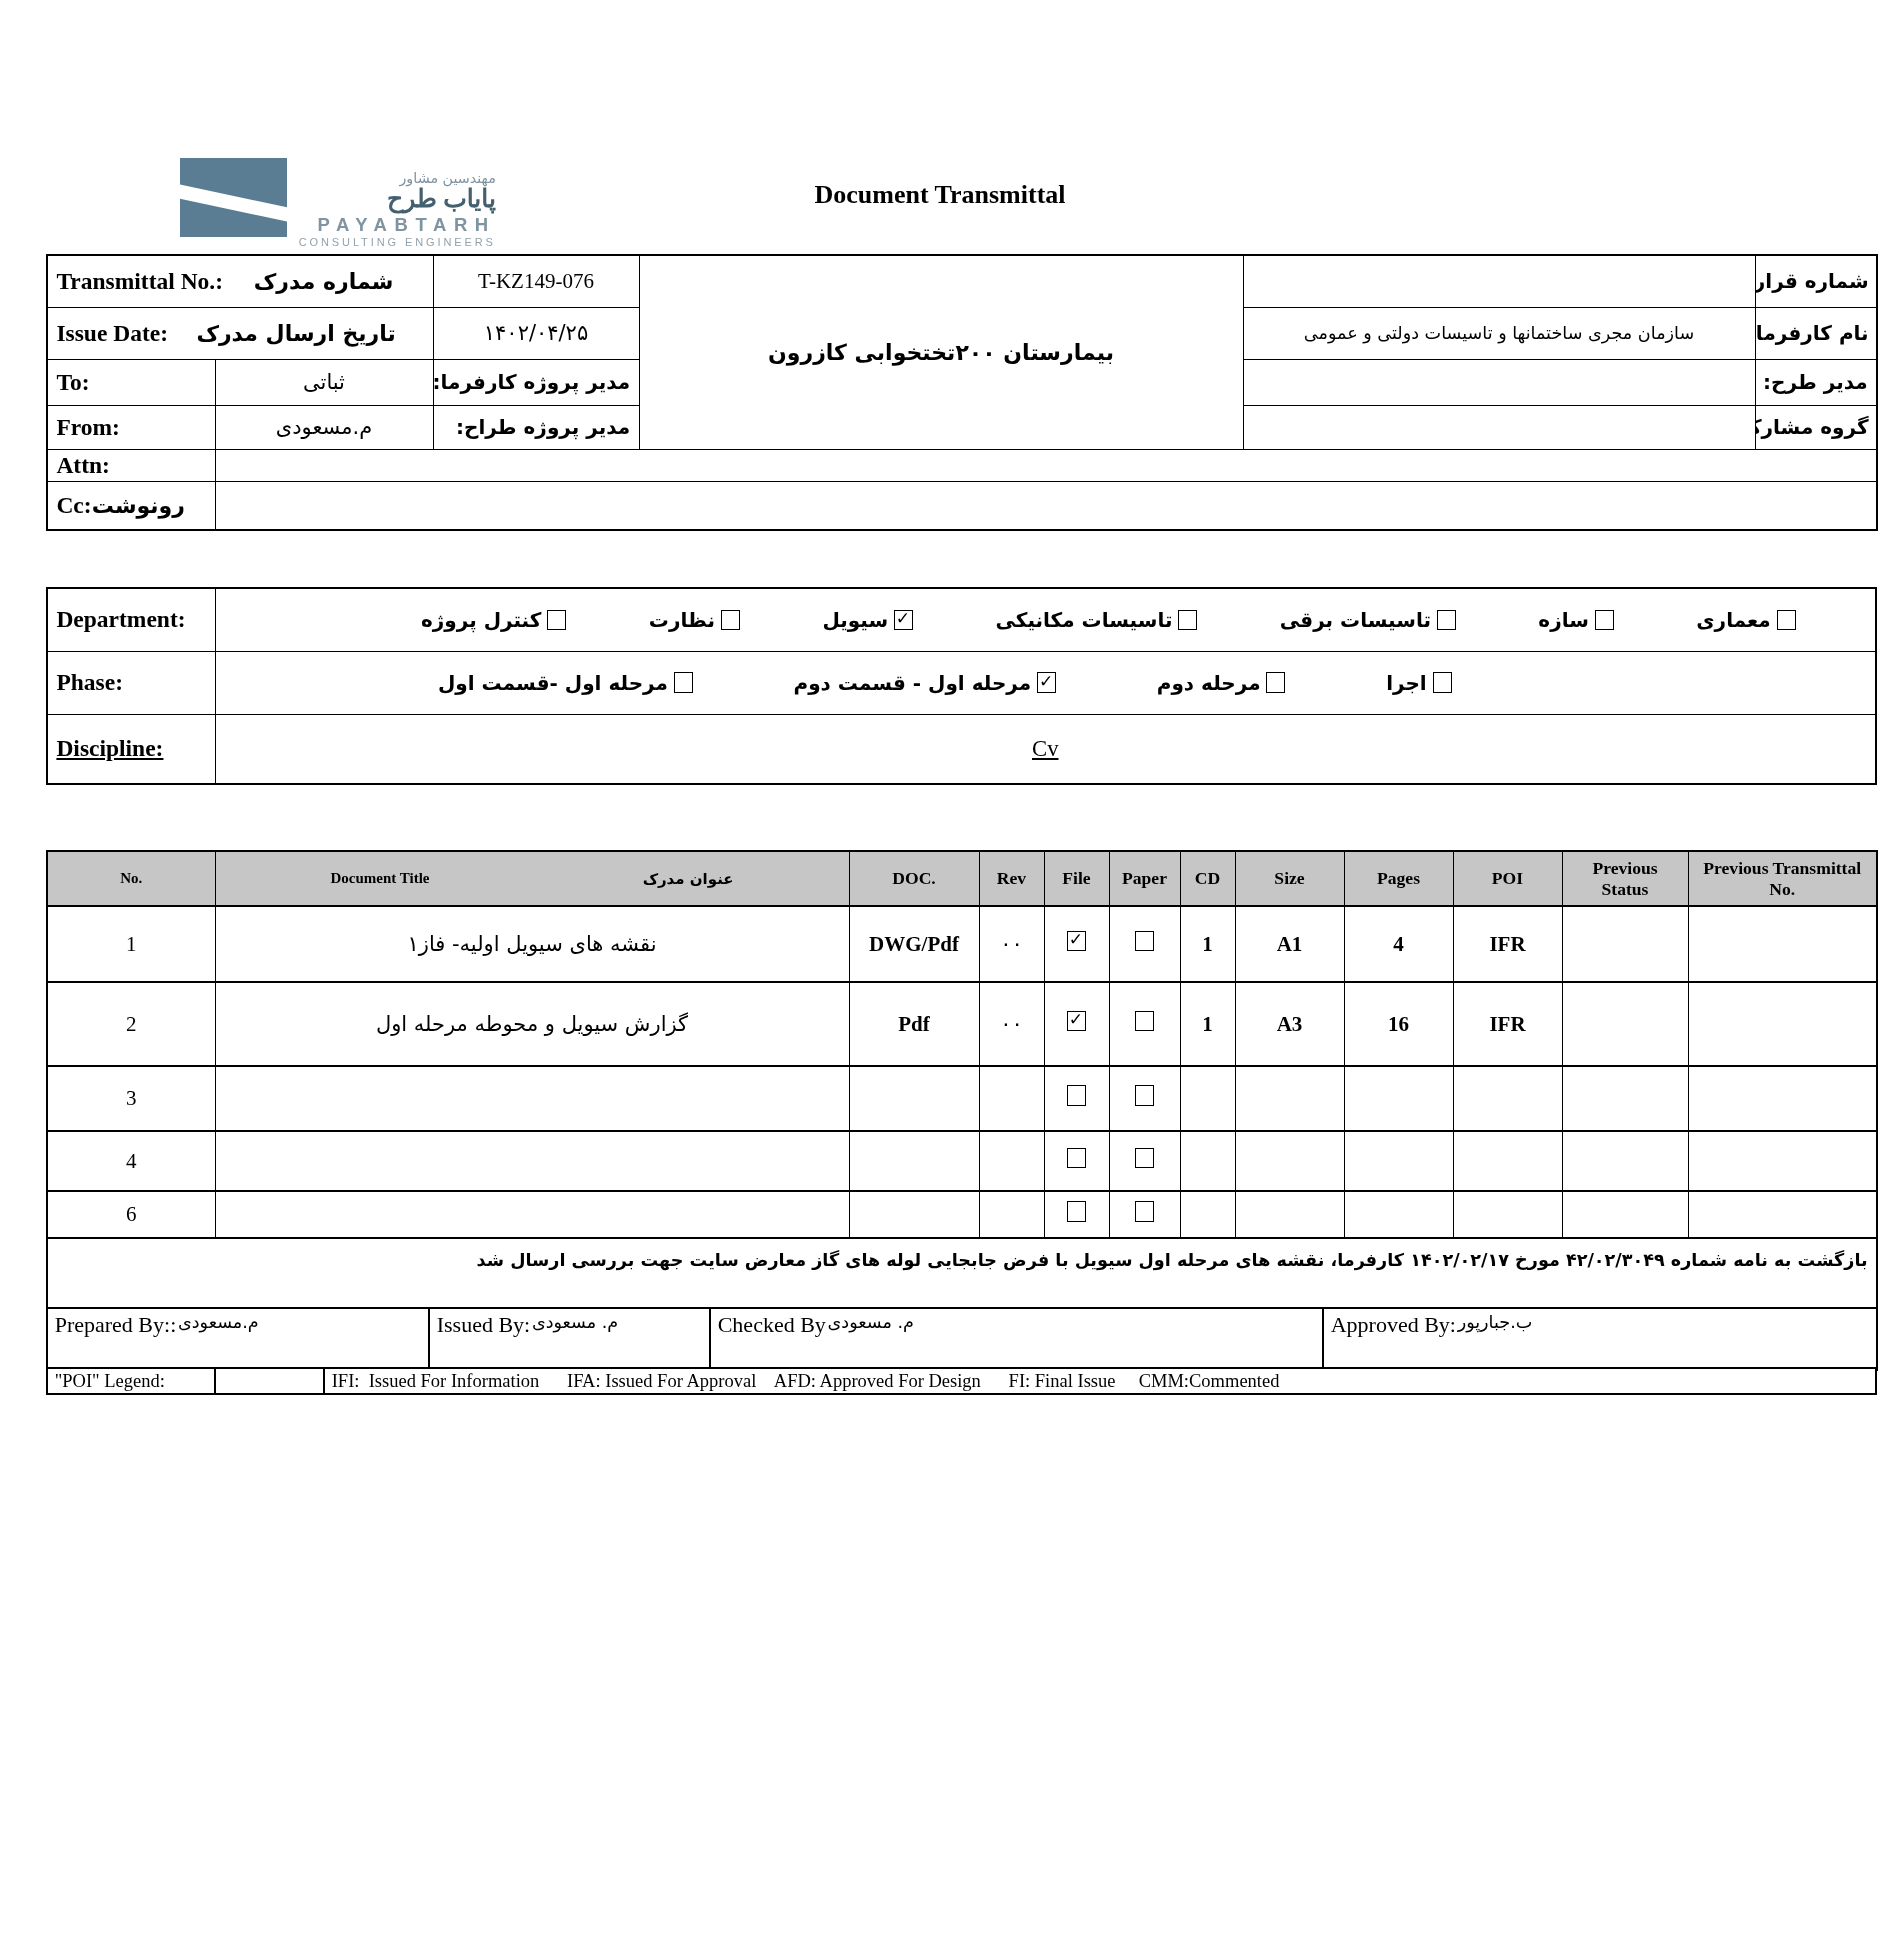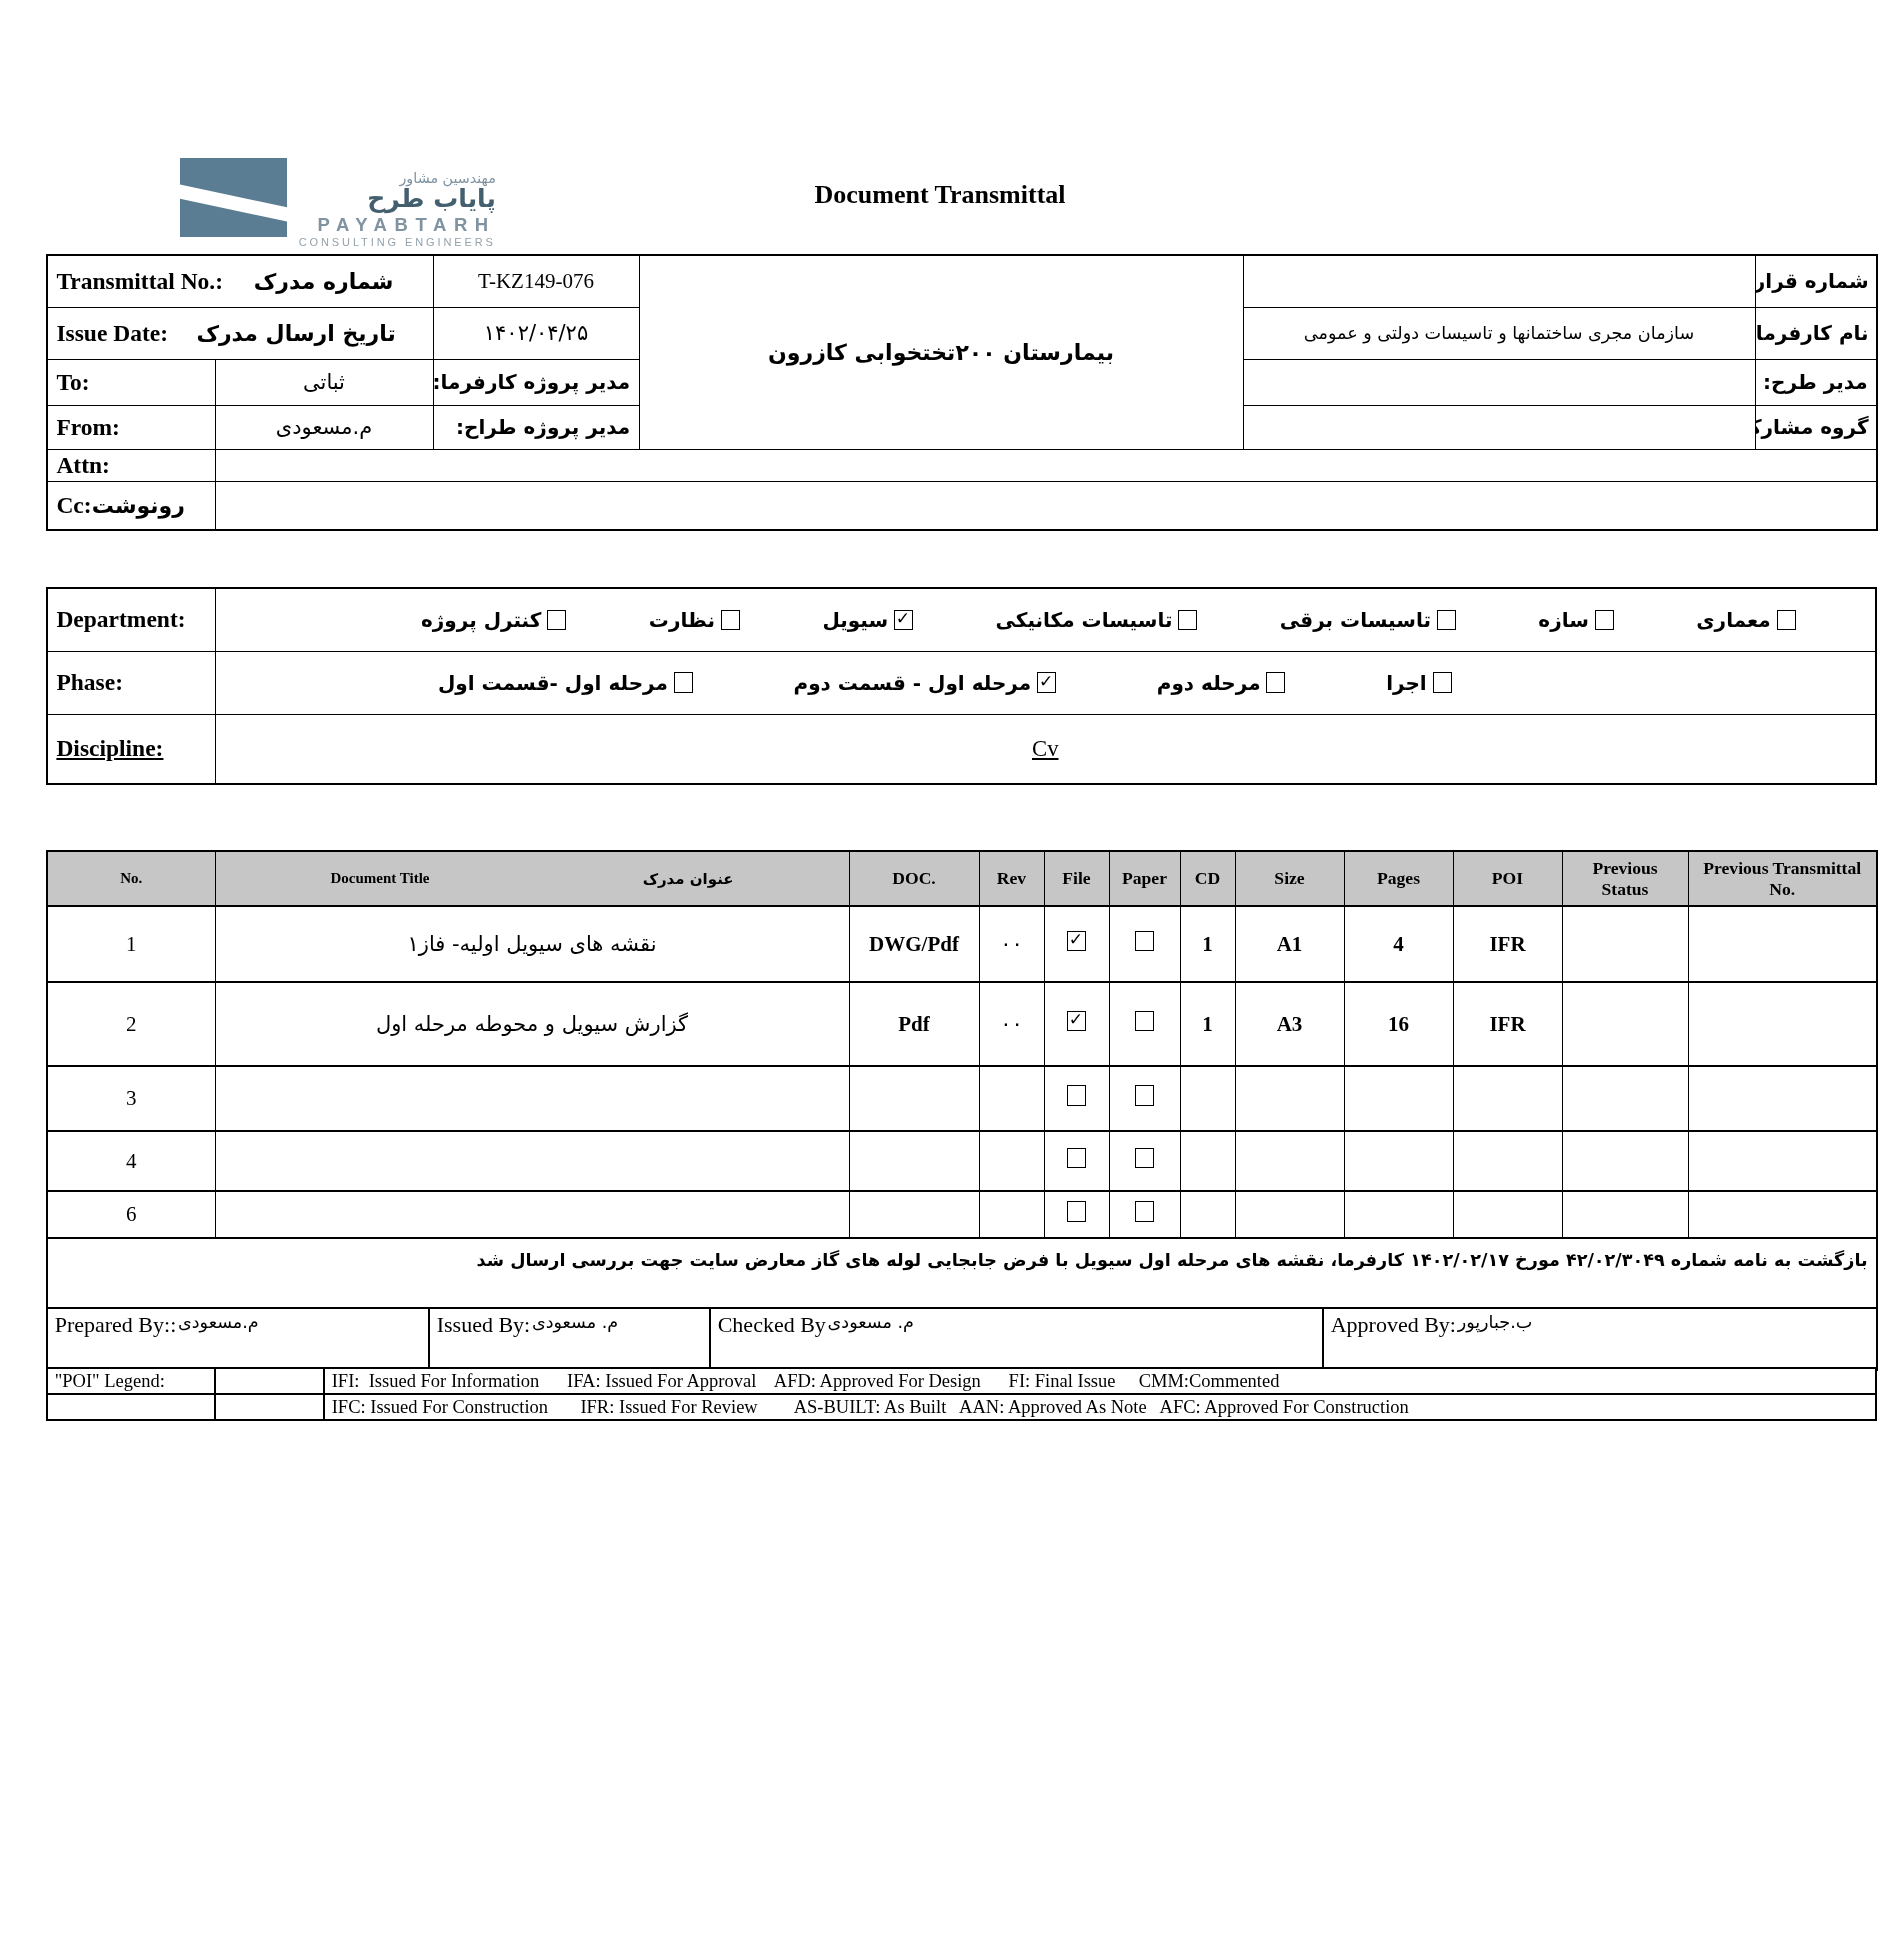--- a/index.html
+++ b/index.html
@@ -11,21 +11,21 @@
   table{border-collapse:collapse;table-layout:fixed;position:absolute;background:#fff;}
   .tbl{border:2.5px solid #000;}
   td{border:1.7px solid #000;padding:1.7px 8.4px;vertical-align:middle;overflow:hidden;}
 
   
   .logo-wrap{position:absolute;left:180px;top:158px;display:flex;gap:11.7px;align-items:flex-start;}
   .logo-box{width:107px;height:79px;position:relative;overflow:hidden;}
   .logo-swoosh{position:absolute;left:-17px;top:40px;width:159px;height:14.3px;background:#fff;transform:rotate(12deg);}
   .logo-text{display:flex;flex-direction:column;align-items:flex-end;padding-top:11.7px;}
   .logo-fa-small{font-size:14.3px;}
-  .logo-fa-large{font-size:25px;font-weight:bold;line-height:1.05;}
+  .logo-fa-large{font-size:25px;font-weight:bold;line-height:1.05;font-family:Liberation Serif, serif;}
   .logo-en{font-size:18.5px;font-weight:bold;letter-spacing:7.6px;margin-top:1.7px;font-family:"Liberation Sans",sans-serif;}
   .logo-en-sub{font-size:11px;letter-spacing:2.9px;font-family:"Liberation Sans",sans-serif;}
   .doc-title{position:absolute;left:0;top:180px;width:100%;text-align:center;font-size:26px;font-weight:bold;}
 
   
   .lab-en{font-size:23.5px;font-weight:bold;}
   .lab-fa{font-size:22px;font-weight:bold;}
   .mix{display:flex;align-items:center;}
   .mix .grow{margin:0 auto;}
   .val{font-size:21px;text-align:center;}
@@ -377,20 +377,15 @@
       <col style="width:168px">
       <col style="width:109px">
       <col style="width:1552px">
     </colgroup>
   <tbody>
       <tr style="height:26px;">
     <td class="leg-lab">"POI" Legend:</td>
     <td></td>
     <td>IFI:  Issued For Information      IFA: Issued For Approval    AFD: Approved For Design      FI: Final Issue     CMM:Commented</td>
   </tr>
-  <tr style="height:26px;">
-    <td></td>
-    <td></td>
-    <td>IFC: Issued For Construction       IFR: Issued For Review        AS-BUILT: As Built   AAN: Approved As Note   AFC: Approved For Construction</td>
-  </tr>
 </tbody>
   </table>
 
 
 </body></html>

